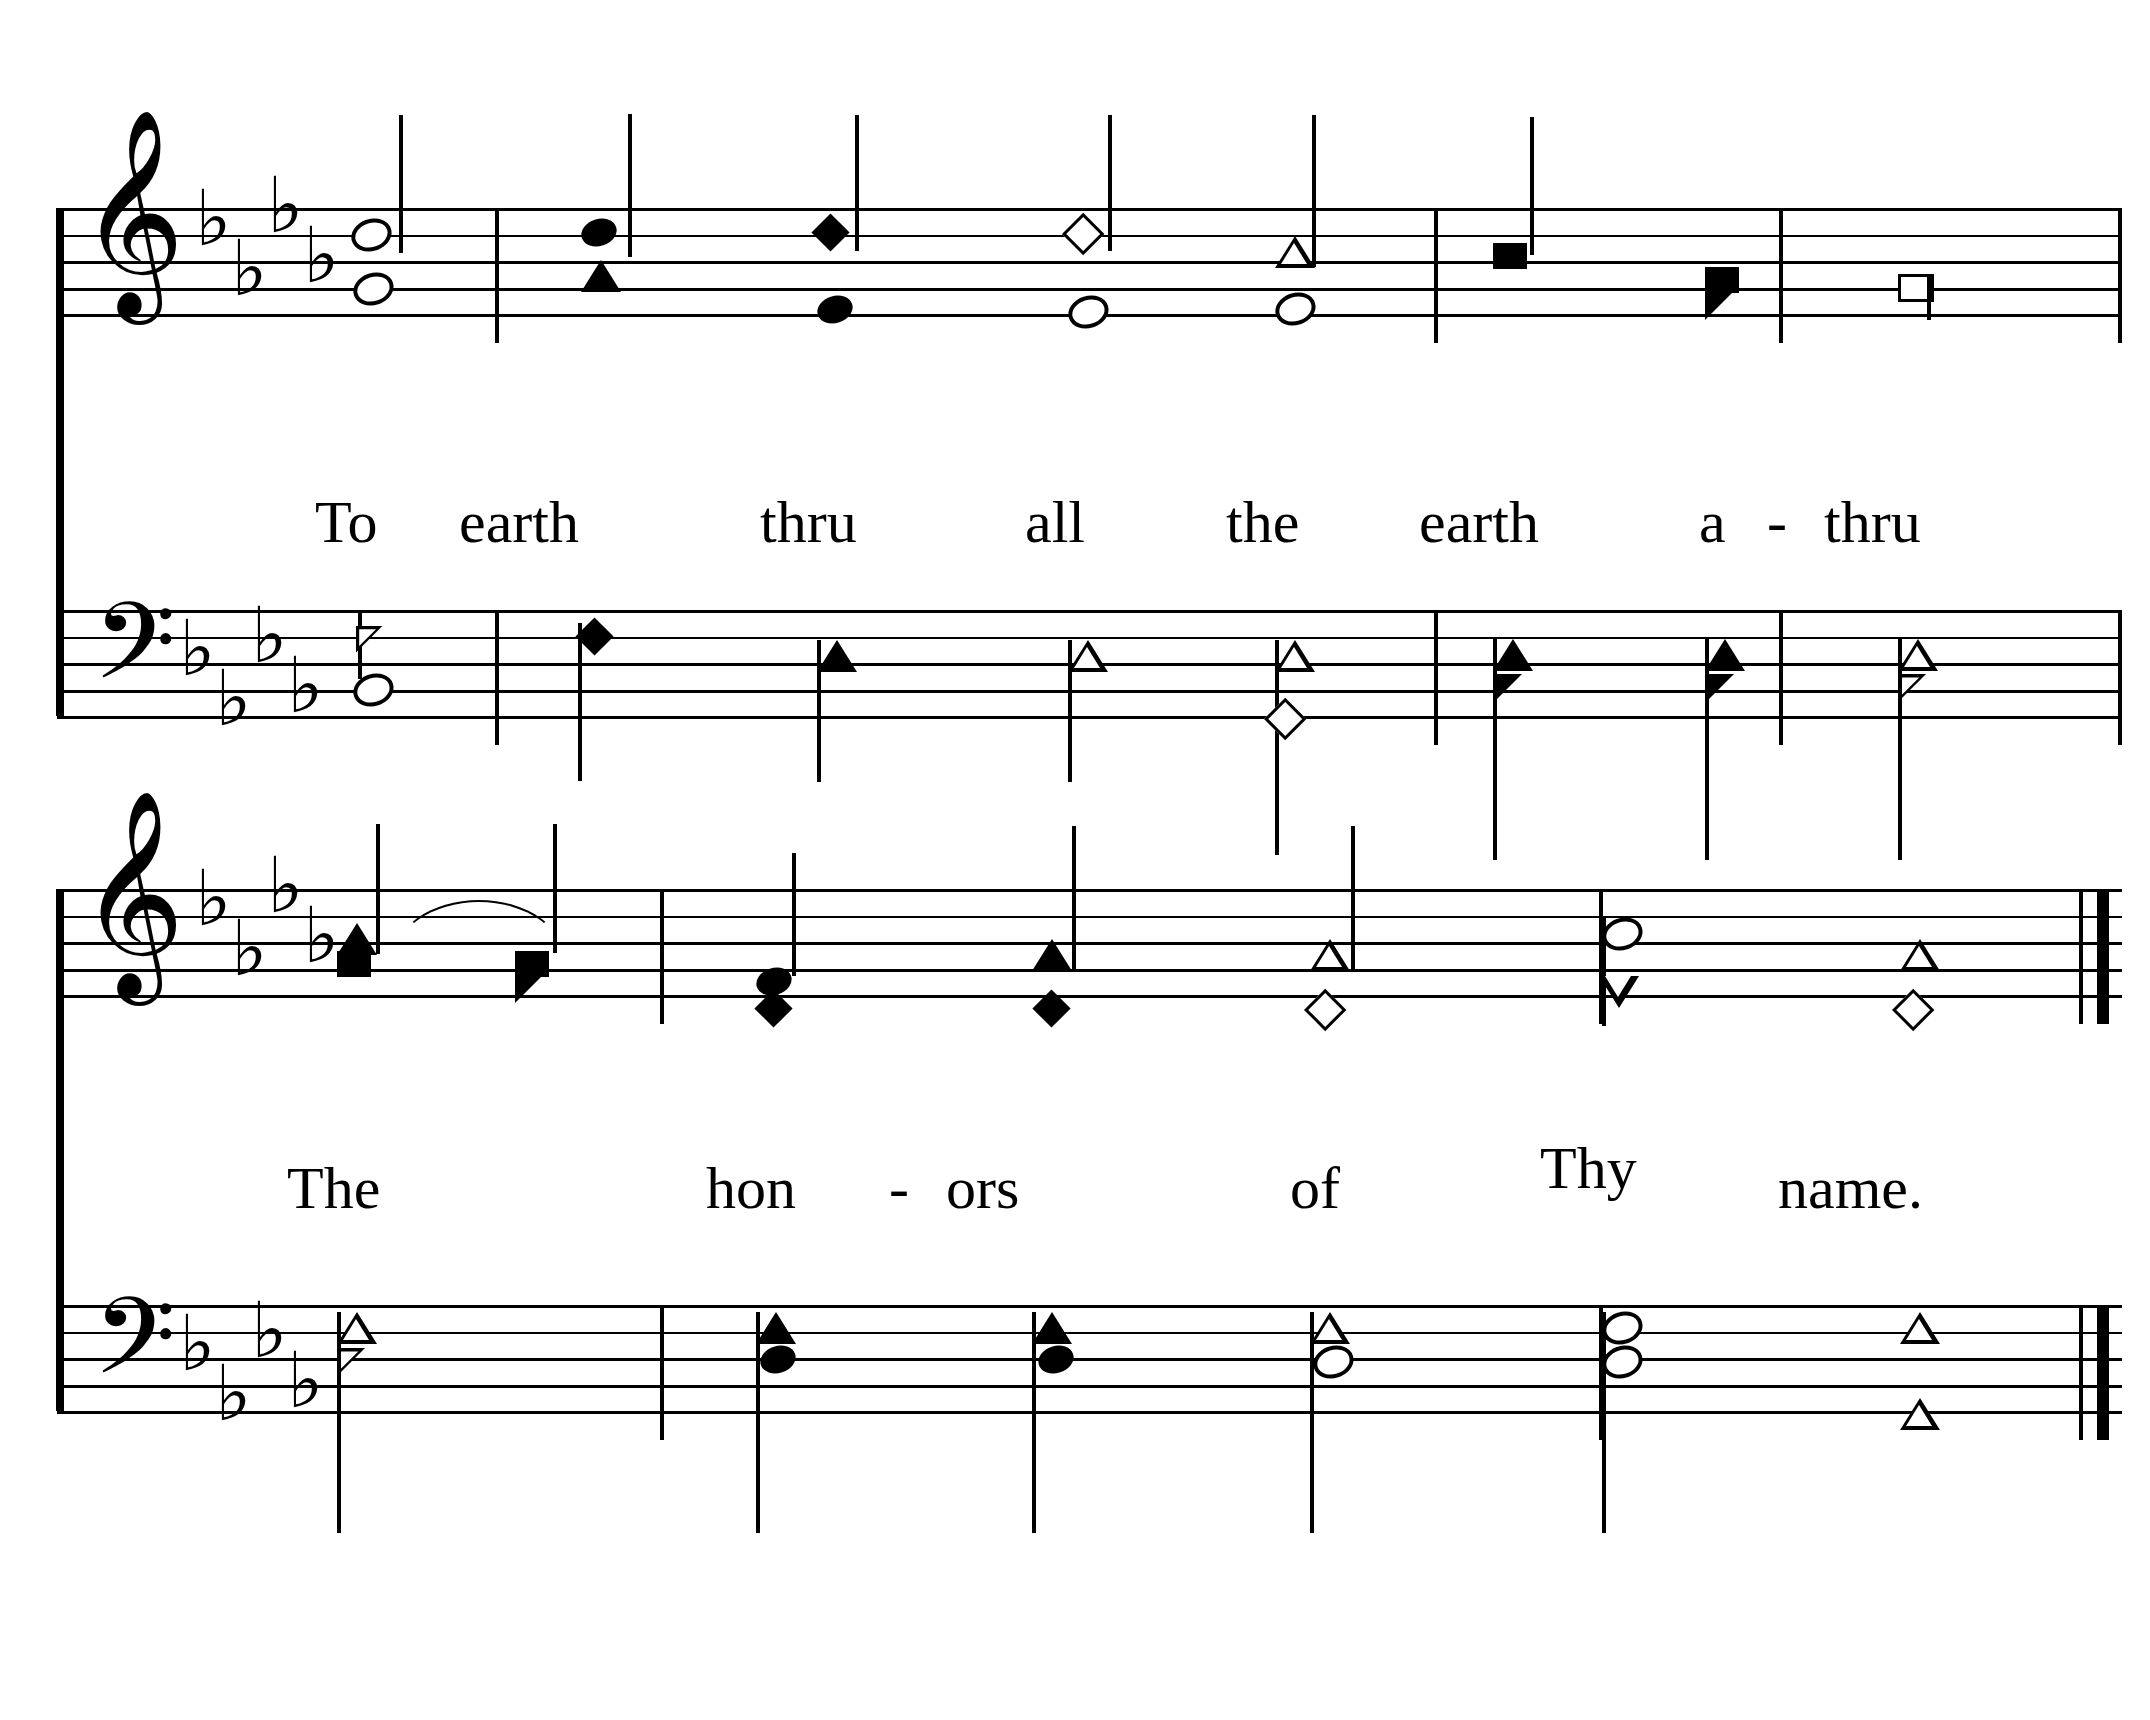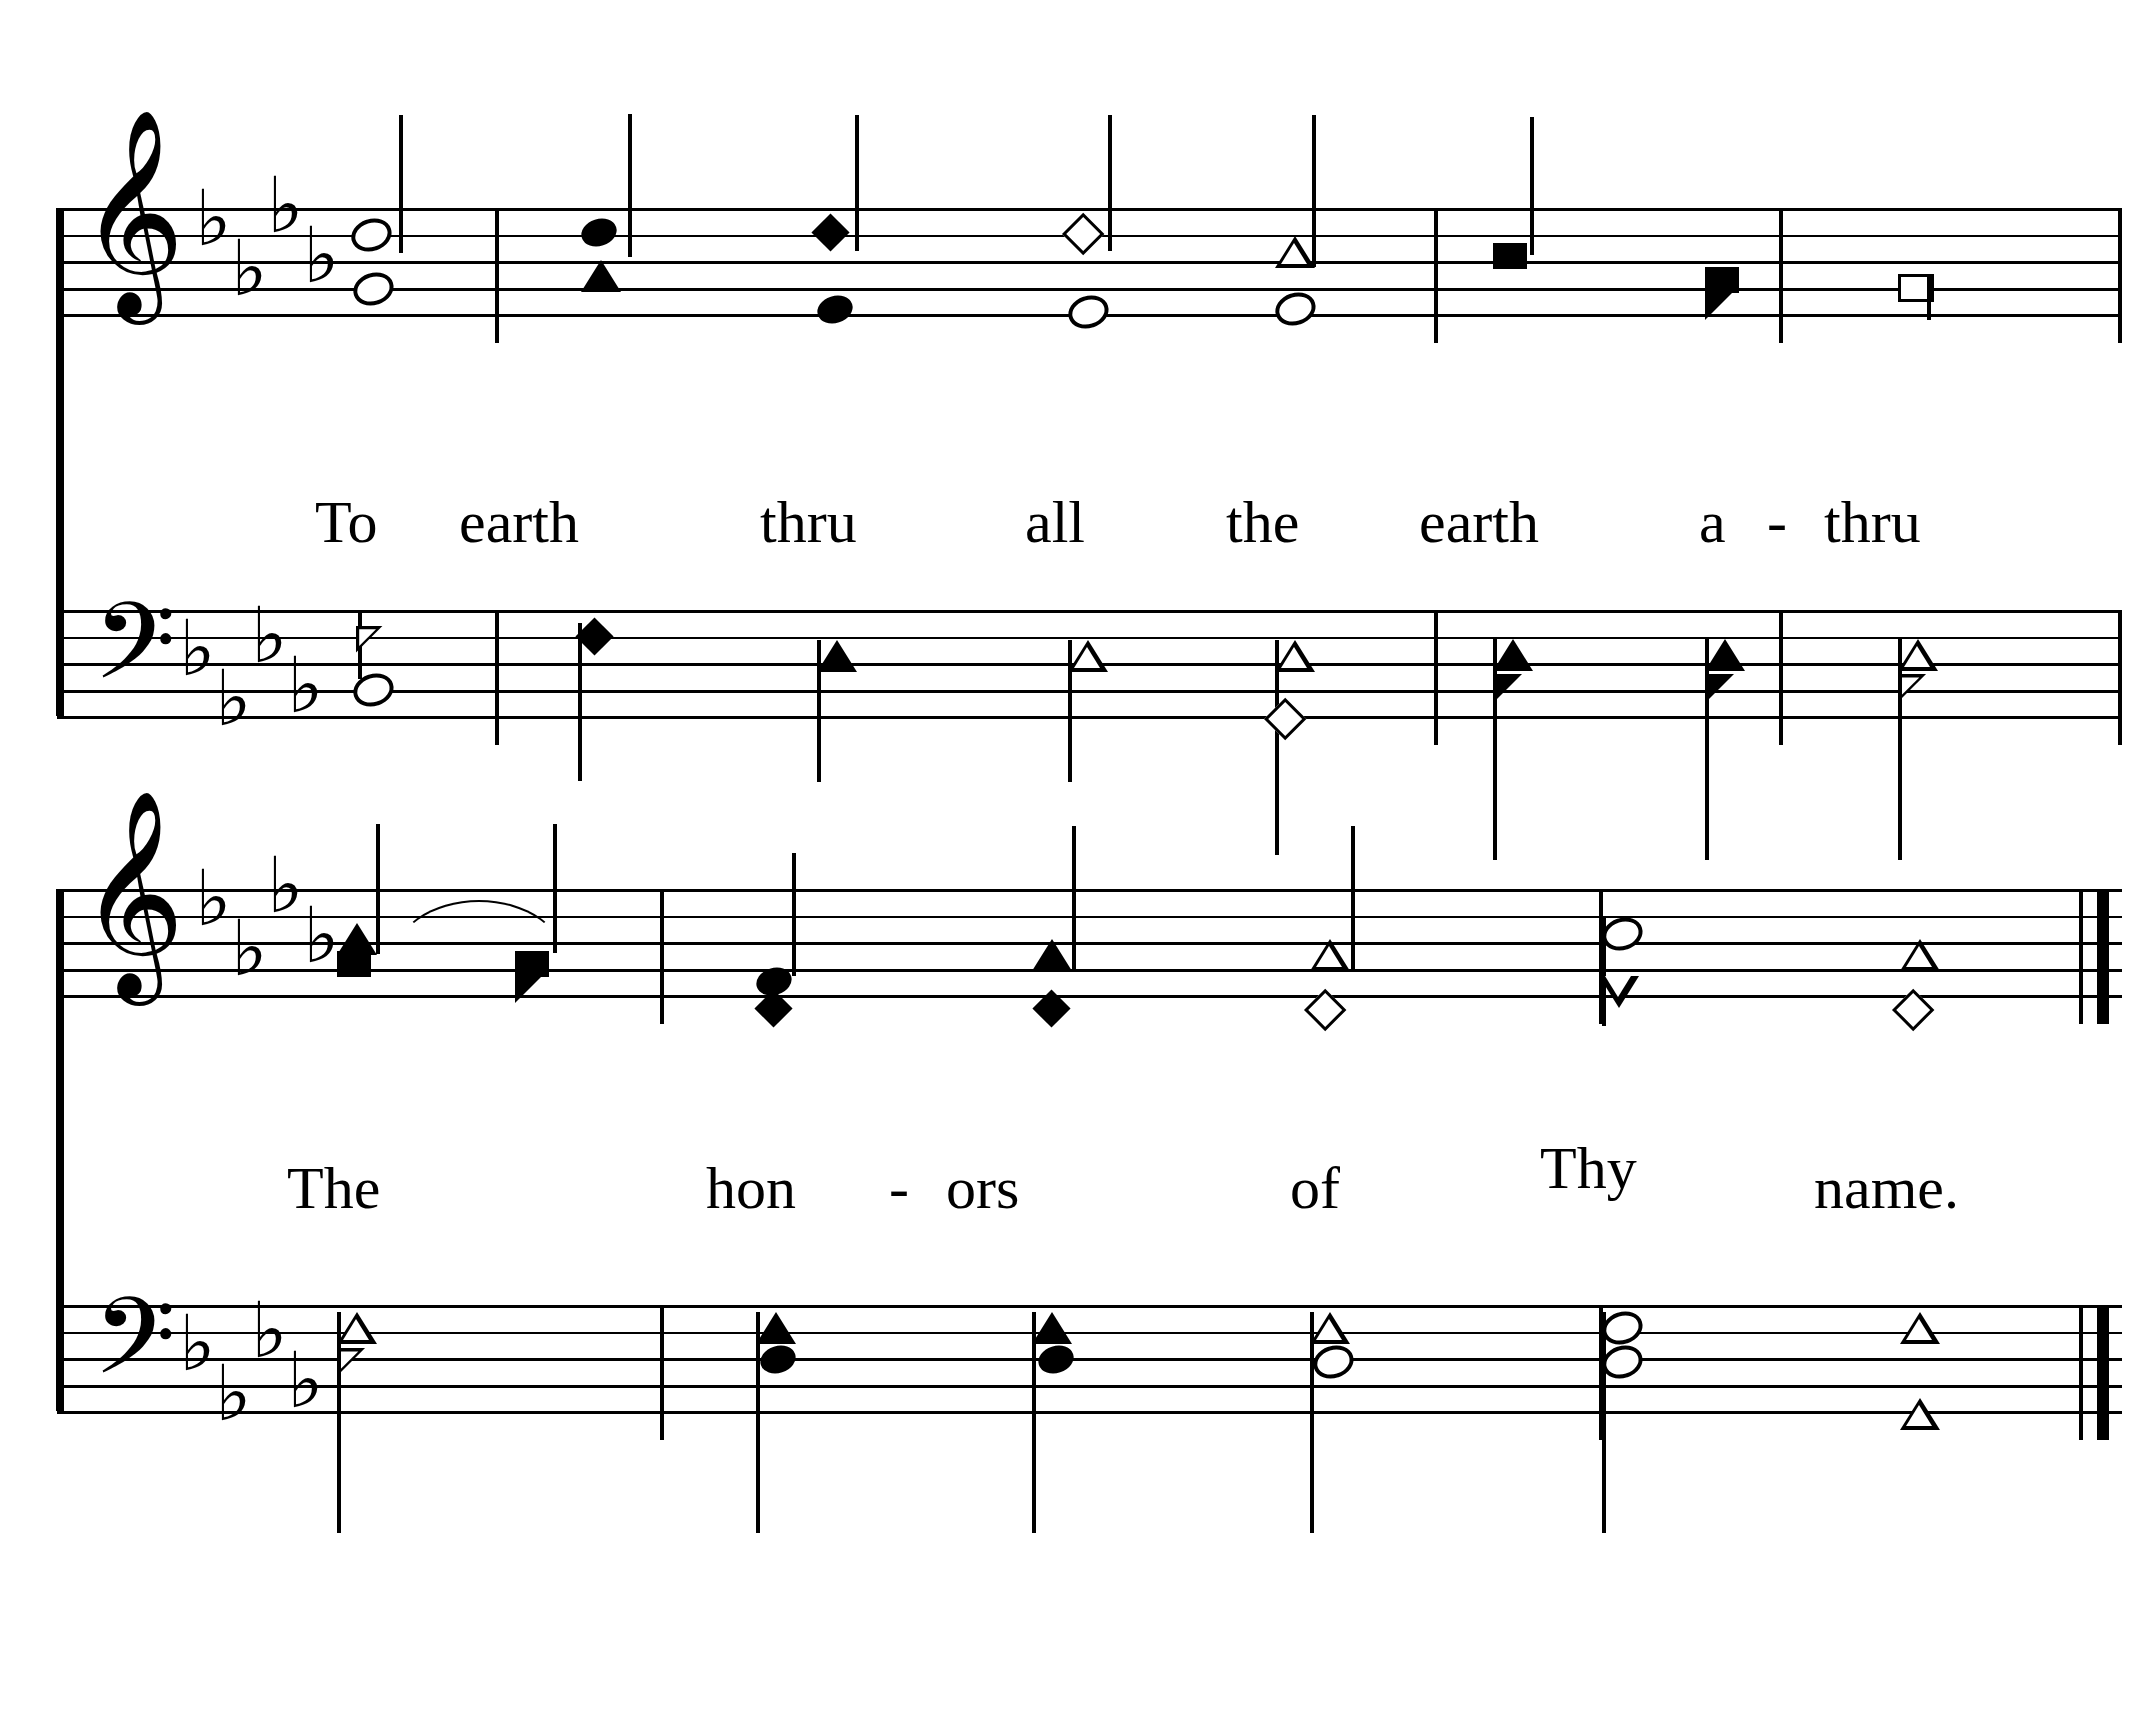--- a/index.html
+++ b/index.html
@@ -535,18 +535,18 @@
       <div class="sh-tri-up-o"></div>
     </div>
 
     <div>
       <span class="lyric-word" style="left:287px; top:344px;">The</span>
       <span class="lyric-word" style="left:706px; top:344px;">hon</span>
       <span class="lyric-word" style="left:889px; top:344px;">-</span>
       <span class="lyric-word" style="left:946px; top:344px;">ors</span>
       <span class="lyric-word" style="left:1290px; top:344px;">of</span>
       <span class="lyric-word" style="left:1534px; top:324px;margin-left:6px;">Thy</span>
-      <span class="lyric-word" style="left:1778px; top:344px;margin-left:36px;">name.</span>
+      <span class="lyric-word" style="left:1778px; top:344px;">name.</span>
     </div>
   </div>
 
 </div>
 
 
 </body></html>

